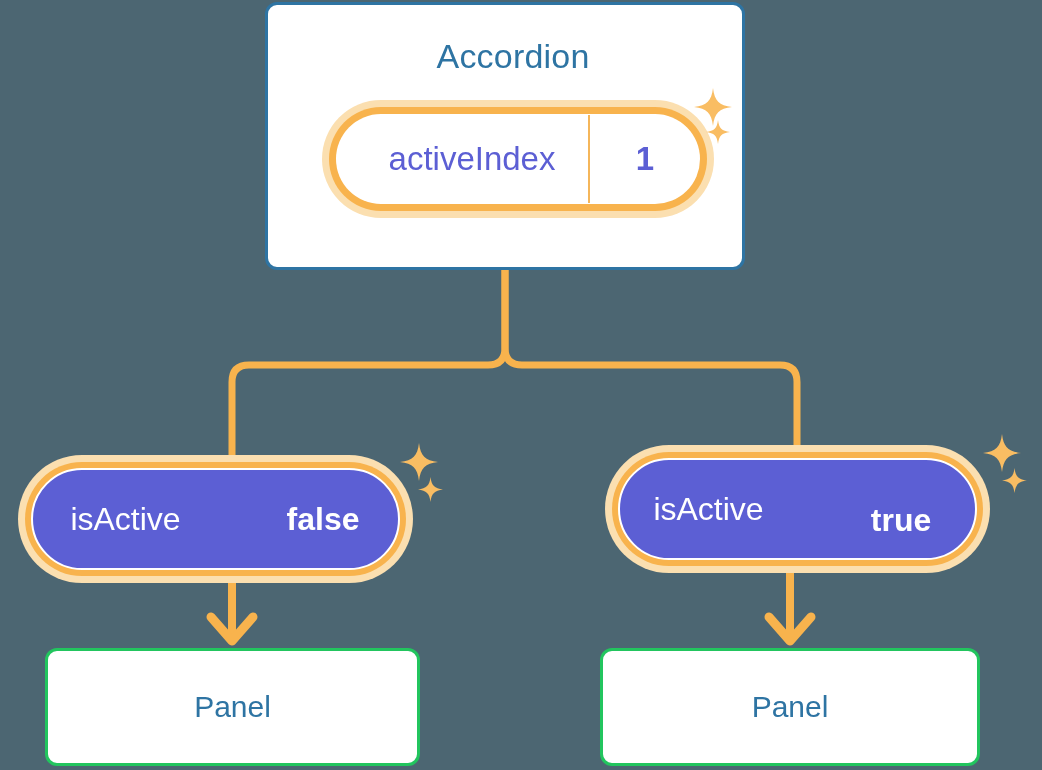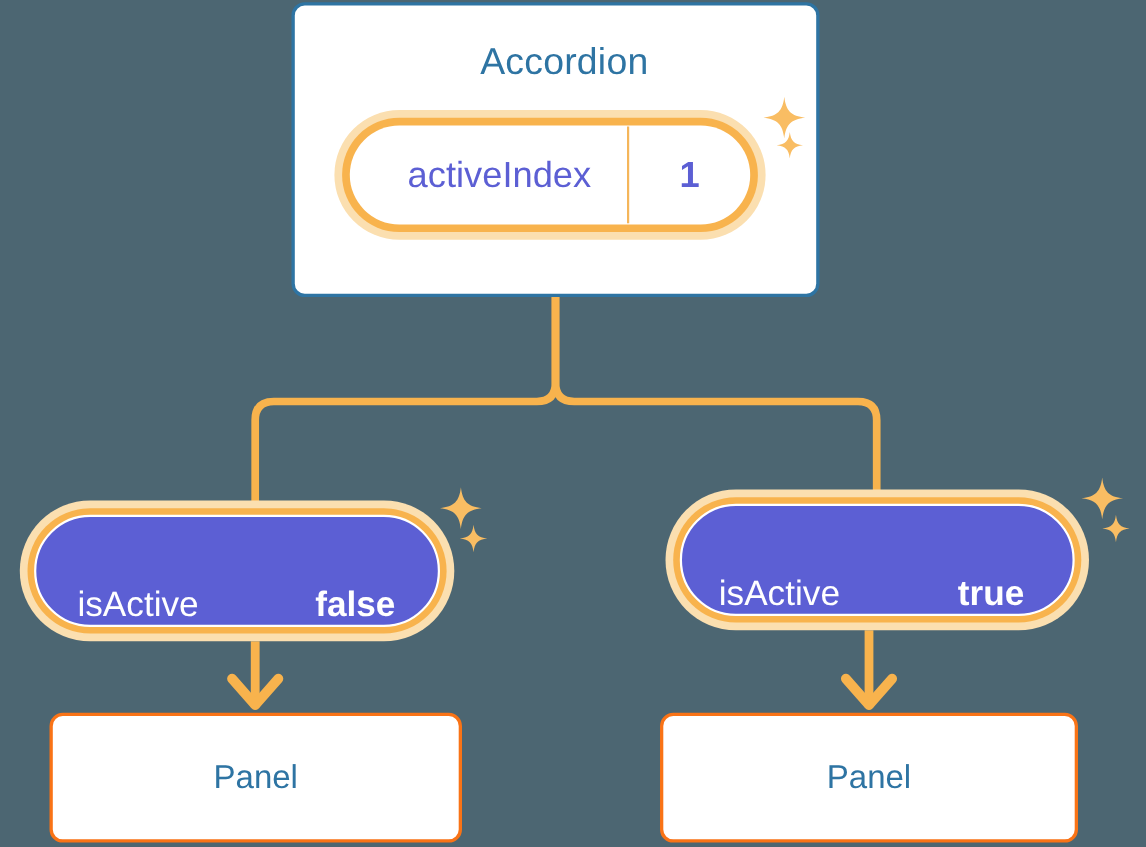--- a/index.html
+++ b/index.html
@@ -47,21 +47,21 @@
     font-size: 34px;
     letter-spacing: 0.2px;
   }
   #root-card .card-title { top: 32px; }
 
   
   .panel-card {
     position: absolute;
     box-sizing: border-box;
     background: #ffffff;
-    border: 3px solid #f97316;
+    border: 3px solid #22c55e;
     border-radius: 12px;
     display: flex;
     align-items: center;
     justify-content: center;
   }
   .panel-label {
     color: #2e74a3;
     font-size: 30px;
   }
   #panel-left  { left: 45px;  top: 648px; width: 375px; height: 118px; }
@@ -71,21 +71,21 @@
   .pill {
     position: absolute;
     box-sizing: border-box;
     display: flex;
     align-items: stretch;
     border-radius: 999px;
   }
 
   
   #pill-active {
-    left: 304px;
+    left: 322px;
     top: 100px;
     width: 392px;
     height: 118px;
     background: #fbdfb0;                
     padding: 7px;
   }
   #pill-active .pill-mid {
     flex: 1;
     display: flex;
     border-radius: 999px;
@@ -139,21 +139,21 @@
     flex: 1;
     display: flex;
     border-radius: 999px;
     background: #f8b34d;
     padding: 6px;
     box-sizing: border-box;
   }
   .pill-filled .pill-inner {
     flex: 1;
     display: flex;
-    align-items: flex-end;
+    align-items: center;
     border-radius: 999px;
     background: #5c5fd4;
     border: 2px solid #ffffff;
     box-sizing: border-box;
     overflow: hidden;
   }
   .pill-filled .seg-key {
     flex: 1 1 auto;
     display: flex;
     align-items: center;

